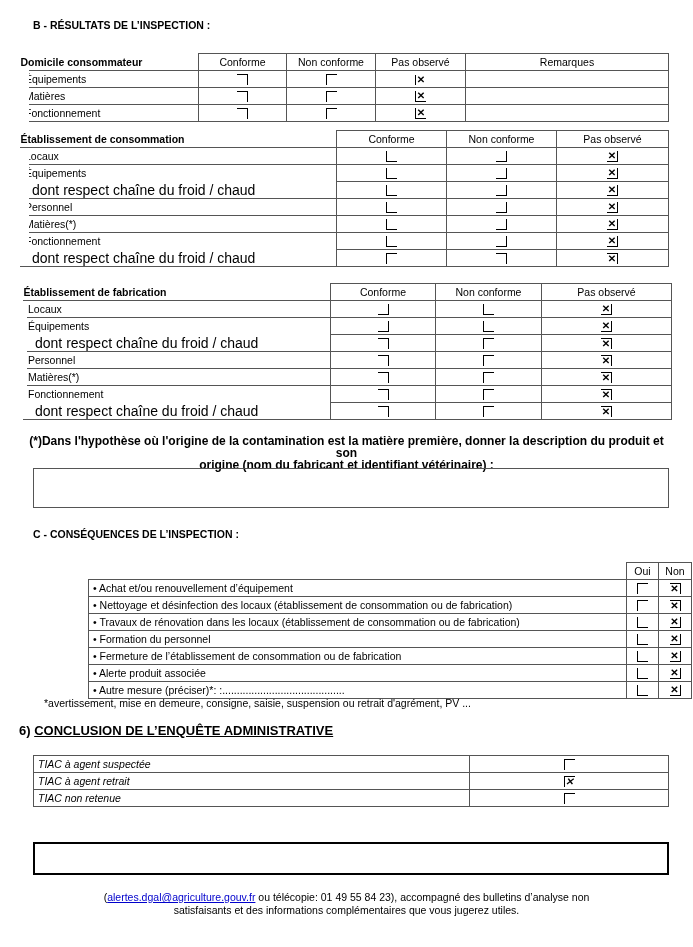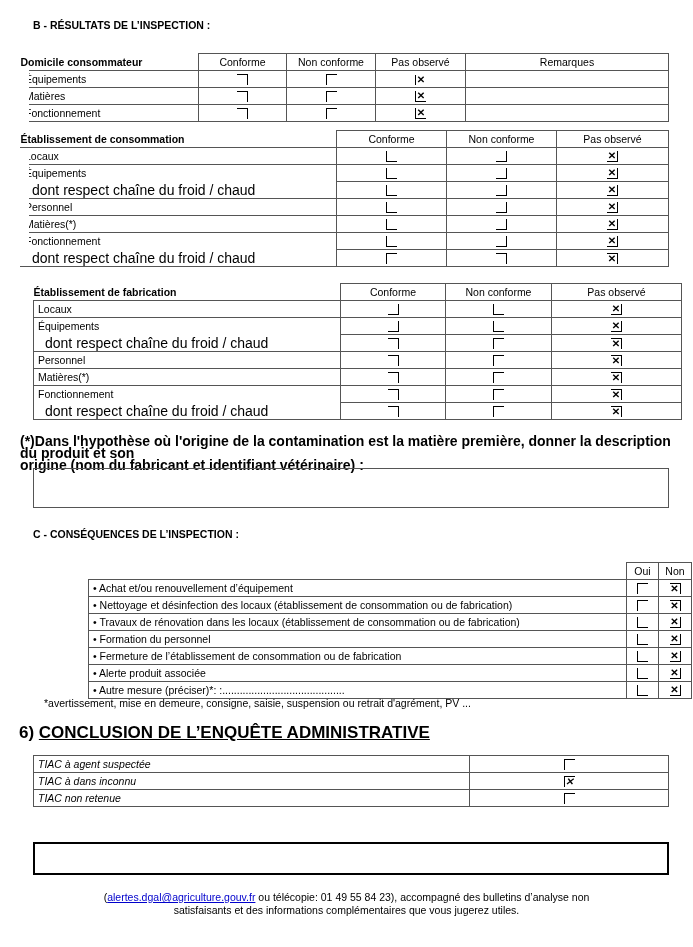--- a/index.html
+++ b/index.html
@@ -18,23 +18,23 @@
   .cb.tr { border-top: 1px solid #000; border-right: 1px solid #000; }
   .cb.tl { border-top: 1px solid #000; border-left: 1px solid #000; }
   .cb.bl { border-bottom: 1px solid #000; border-left: 1px solid #000; }
   .cb.br { border-bottom: 1px solid #000; border-right: 1px solid #000; }
   .cb.x { font-size: 11px; font-weight: bold; line-height: 10px; text-align: center; }
   .cb.x::after { content: "\2715"; position: absolute; left: 0; top: 0; width: 10px; height: 10px; line-height: 10px; font-size: 10px; font-weight: bold; }
   .cb.xl { border-left: 1px solid #000; }
   .cb.xb { border-bottom: 1px solid #000; }
   .cb.xr { border-right: 1px solid #000; }
   .cb.xt { border-top: 1px solid #000; }
-  .note { font-weight: bold; font-size: 14px; line-height: 12px; }
+  .note { font-weight: bold; text-align: center; font-size: 12px; line-height: 12px; }
   .box { position: absolute; border: 1px solid #555; }
-  .heading6 { font-weight: bold; font-size: 17px; }
+  .heading6 { font-weight: bold; font-size: 13px; }
   .heading6 .u { text-decoration: underline; }
   .footer { text-align: center; font-size: 10.5px; line-height: 13px; }
   .footer .u { text-decoration: underline; }
   .footer a { color: #0000cc; text-decoration: underline; }
 </style>
 </head>
 <body>
 
 <div class="abs sec-title" style="left:33px; top:19px;">B - RÉSULTATS DE L’INSPECTION :</div>
 
@@ -132,21 +132,21 @@
   <tr>
         <td class="sub" style="border-top:none;">dont respect chaîne du froid / chaud</td>
     <td class="c"><span class="cb tl"></span></td>
     <td class="c"><span class="cb tr"></span></td>
     <td class="c"><span class="cb x xt xr"></span></td>
       </tr>
 </tbody>
   </table>
 <div class="abs" style="left:20px; top:148px; width:9px; height:118px; background:#fff;"></div>
 
-<table style="left:33px; top:283px; width:648px;">
+<table style="left:23px; top:283px; width:648px;">
   <colgroup>
       <col style="width:307px">
       <col style="width:105px">
       <col style="width:106px">
       <col style="width:130px">
     </colgroup>
   <tbody>
       <tr>
     <td class="noborder">Établissement de fabrication</td>
     <td class="hdr">Conforme</td>
@@ -266,21 +266,21 @@
   <colgroup>
       <col style="width:436px">
       <col style="width:199px">
     </colgroup>
   <tbody>
       <tr>
         <td>TIAC à agent suspectée</td>
     <td class="c"><span class="cb tl"></span></td>
       </tr>
   <tr>
-        <td>TIAC à dans inconnu</td>
+        <td>TIAC à agent retrait</td>
     <td class="c"><span class="cb x xl xt"></span></td>
       </tr>
   <tr>
         <td>TIAC non retenue</td>
     <td class="c"><span class="cb tl"></span></td>
       </tr>
 </tbody>
   </table>
 
 <div class="box" style="left:33px; top:842px; width:632px; height:29px; border:2px solid #000;"></div>

